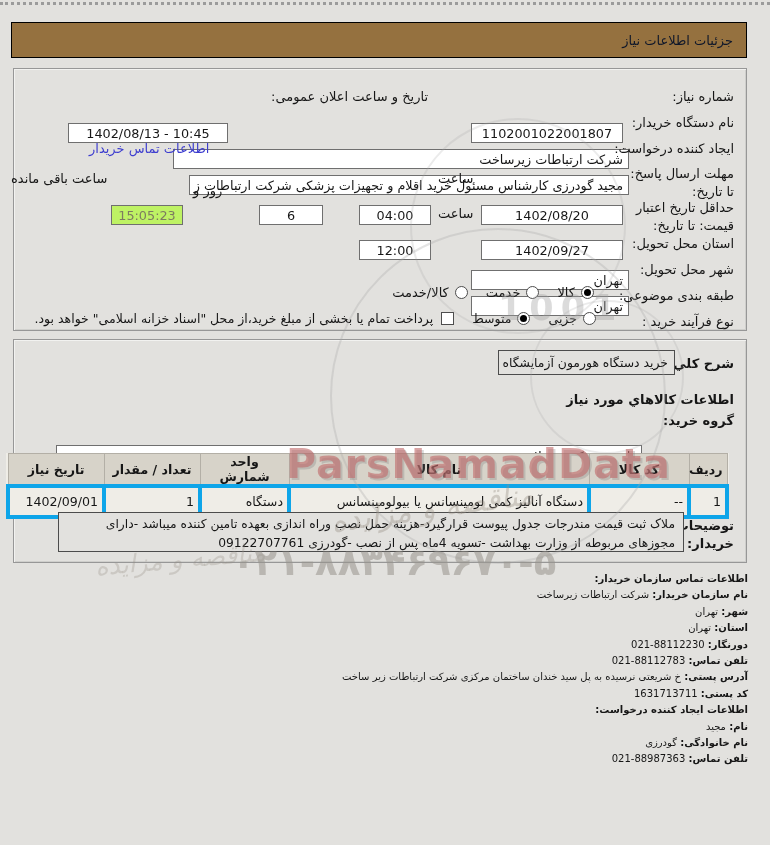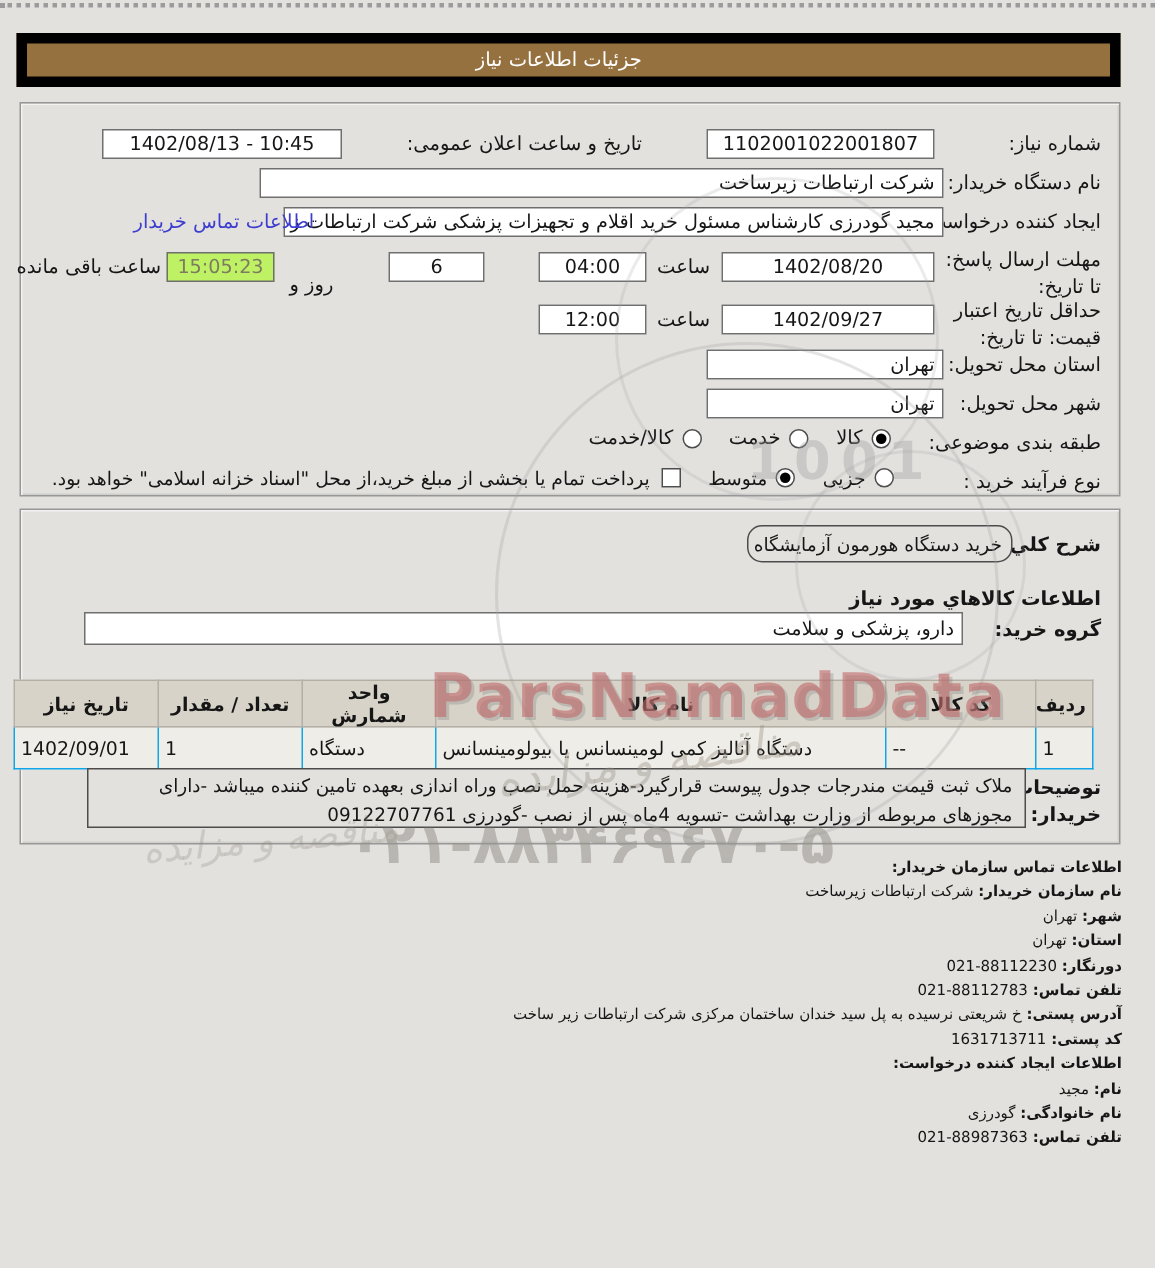--- a/index.html
+++ b/index.html
@@ -9,39 +9,39 @@
     font-family:"DejaVu Sans","Liberation Sans",sans-serif;
     font-size:13px;color:#161616;direction:rtl;
   }
   .abs{position:absolute;}
   .ltr{direction:ltr;unicode-bidi:isolate;}
   
   .dotstrip{left:0;top:2px;width:770px;height:0;border-top:3px dotted #9b9b9b;}
   
   .titlebar{
     left:11px;top:22px;width:736px;height:36px;box-sizing:border-box;
-    background:#95713f;border:7px solid #000000;
+    background:#95713f;border:1px solid #000000;
     display:flex;align-items:center;padding-right:13px;
-    color:#ffffff;font-size:13px;justify-content:center;
+    color:#0f172a;font-size:13px;
   }
   
   .panel{
     left:13px;width:734px;box-sizing:border-box;
     border:1px solid #979797;
     box-shadow:inset 1px 1px 0 #f2f2f0, inset -1px -1px 0 #cfcfcc;
     background:#e2e1de;
   }
   #panel1{top:68px;height:263px;}
   #panel2{top:339px;height:224px;}
   .lbl{white-space:nowrap;}
   .lblwrap{white-space:normal;line-height:1.35;}
   .field{
     box-sizing:border-box;height:20px;background:#ffffff;
     border:1px solid #6f6f6f;display:flex;align-items:center;
-    overflow:hidden;white-space:nowrap;font-size:12.8px;
+    overflow:hidden;white-space:nowrap;font-size:12.8px;margin-top:37px;
   }
   .center{justify-content:center;}
   .padr{padding:0 5px;}
   .yellow{background:#bef264;color:#7d7b60;}
   .link{color:#3d3dcf;cursor:pointer;white-space:nowrap;}
   .boxval{
     box-sizing:border-box;border:1px solid #4c4c4c;background:#e2e1de;
     display:flex;align-items:center;padding:0 6px;font-size:12.4px;white-space:nowrap;
   }
   .bold{font-weight:bold;}
@@ -60,21 +60,21 @@
   }
   
   table.items{
     border-collapse:collapse;table-layout:fixed;width:719px;
     background:#efede7;font-size:12.6px;
   }
   table.items th{
     background:#d7d3c9;font-weight:bold;height:30px;border:1px solid #b3afa6;padding:0 4px;
   }
   table.items td{
-    height:27px;border:1px solid #0ea5e9;text-align:left;padding:0 4px;
+    height:27px;border:4px solid #0ea5e9;text-align:right;padding:0 4px;
     overflow:hidden;white-space:nowrap;
   }
   
   .contact{right:22px;left:20px;top:571px;line-height:16.4px;font-size:10px;text-align:right;}
   .contact .bold{font-weight:bold;}
   
   .wm{position:absolute;inset:0;pointer-events:none;z-index:40;}
   .wm .circle{position:absolute;border:2px solid rgba(165,165,165,.30);border-radius:50%;}
   .wm .digits{position:absolute;font-weight:bold;color:rgba(160,160,160,.45);direction:ltr;}
   .wm .brand{
@@ -159,21 +159,21 @@
     <span class="pair" style="gap:8px;">
       <span class="checkbox"></span>
       <span>پرداخت تمام یا بخشی از مبلغ خرید،از محل "اسناد خزانه اسلامی" خواهد بود.</span>
     </span>
   </div>
 </div>
 
 <div class="abs panel" id="panel2">
 
   <div class="abs lbl bold" style="right:12px;top:16px;">شرح کلي نیاز:</div>
-  <div class="abs boxval" style="left:484px;top:10px;width:177px;height:25px;border-radius:10px;">خرید دستگاه هورمون آزمایشگاه</div>
+  <div class="abs boxval" style="left:484px;top:10px;width:177px;height:25px;">خرید دستگاه هورمون آزمایشگاه</div>
 
   <div class="abs lbl bold" style="right:12px;top:52px;">اطلاعات کالاهاي مورد نیاز</div>
 
   <div class="abs lbl bold" style="right:12px;top:73px;">گروه خرید:</div>
   <div class="abs field padr" style="left:42px;top:68px;width:586px;height:22px;">دارو، پزشکی و سلامت</div>
 
   <table class="items abs" style="right:17px;top:113px;">
     <colgroup>
       <col style="width:38px">
         <col style="width:100px">

